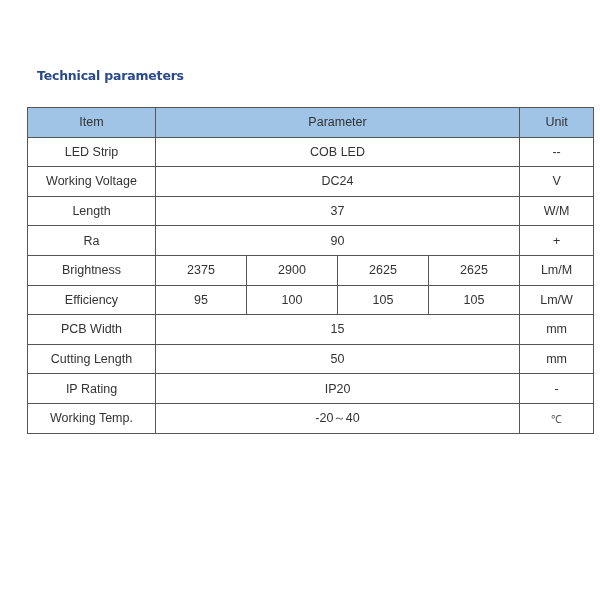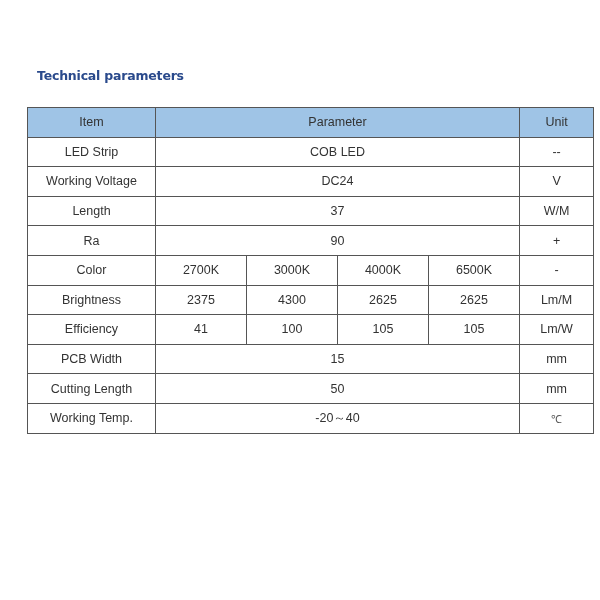--- a/index.html
+++ b/index.html
@@ -49,53 +49,50 @@
     <td colspan="4">37</td>
     <td>W/M</td>
   </tr>
   <tr>
     <td>Ra</td>
     <td colspan="4">90</td>
     <td>+</td>
   </tr>
 
   <tr>
-    <td>Color</td>
-    <td>2700K</td>
-    <td>3000K</td>
-    <td>4000K</td>
-    <td>6500K</td>
-    <td>-</td>
-  </tr>
-  <tr>
     <td>Brightness</td>
     <td>2375</td>
-    <td>4300</td>
+    <td>2900</td>
     <td>2625</td>
     <td>2625</td>
     <td>Lm/M</td>
   </tr>
   <tr>
     <td>Efficiency</td>
-    <td>41</td>
+    <td>95</td>
     <td>100</td>
     <td>105</td>
     <td>105</td>
     <td>Lm/W</td>
   </tr>
 
   <tr>
     <td>PCB Width</td>
     <td colspan="4">15</td>
     <td>mm</td>
   </tr>
   <tr>
     <td>Cutting Length</td>
     <td colspan="4">50</td>
     <td>mm</td>
   </tr>
   <tr>
+    <td>IP Rating</td>
+    <td colspan="4">IP20</td>
+    <td>-</td>
+  </tr>
+  <tr>
     <td>Working Temp.</td>
     <td colspan="4">-20～40</td>
     <td class="unit-small">℃</td>
   </tr>
 </tbody>
   </table>
 
 </body></html>

